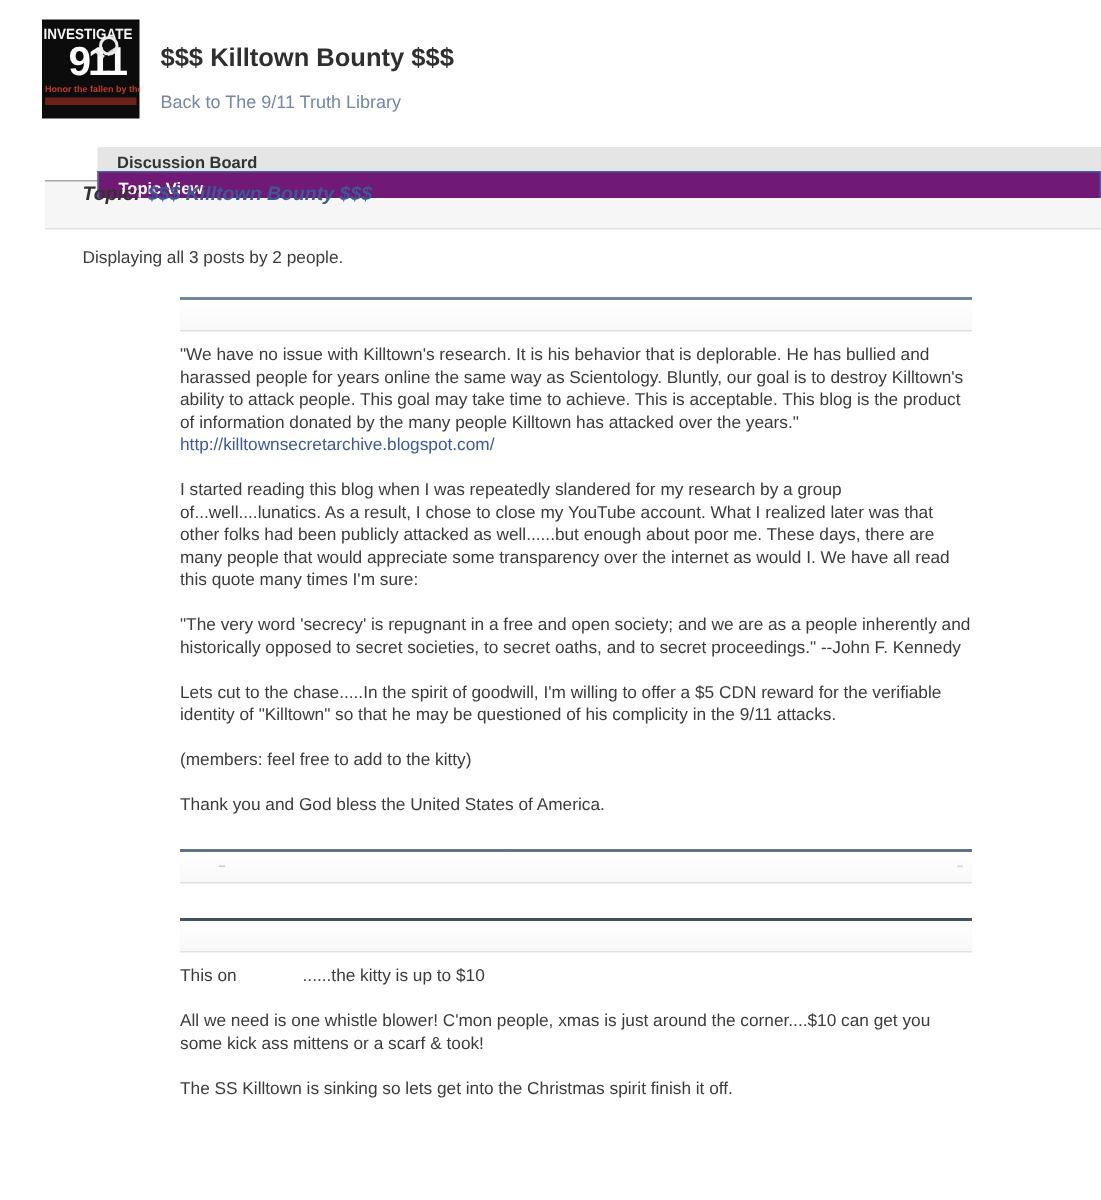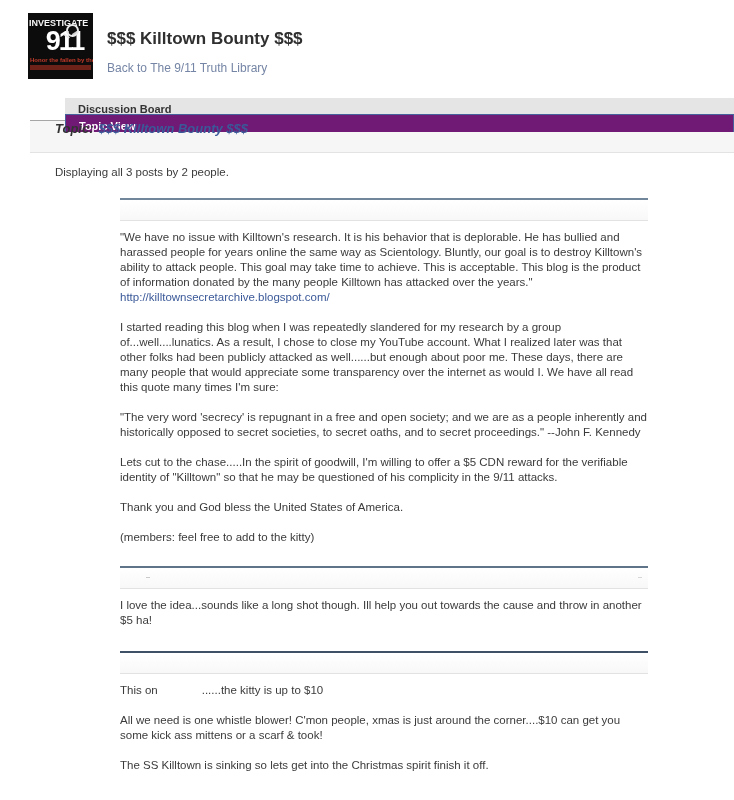--- a/index.html
+++ b/index.html
@@ -118,30 +118,27 @@
 
   <div class="post-band band-1"></div>
   <div class="post-body">
     <p>
       <span>"We have no issue with Killtown's research. It is his behavior that is deplorable. He has bullied and harassed people for years online the same way as Scientology. Bluntly, our goal is to destroy Killtown's ability to attack people. This goal may take time to achieve. This is acceptable. This blog is the product of information donated by the many people Killtown has attacked over the years."</span><br>
       <a class="post-link" href="#">http://killtownsecretarchive.blogspot.com/</a>
     </p>
     <p>I started reading this blog when I was repeatedly slandered for my research by a group of...well....lunatics. As a result, I chose to close my YouTube account. What I realized later was that other folks had been publicly attacked as well......but enough about poor me. These days, there are many people that would appreciate some transparency over the internet as would I. We have all read this quote many times I'm sure:</p>
     <p>"The very word 'secrecy' is repugnant in a free and open society; and we are as a people inherently and historically opposed to secret societies, to secret oaths, and to secret proceedings." --John F. Kennedy</p>
     <p>Lets cut to the chase.....In the spirit of goodwill, I'm willing to offer a $5 CDN reward for the verifiable identity of "Killtown" so that he may be questioned of his complicity in the 9/11 attacks.</p>
+    <p>(members: feel free to add to the kitty)</p>
     <p>Thank you and God bless the United States of America.</p>
-    <p>(members: feel free to add to the kitty)</p>
   </div>
 
   <div class="post-band band-2">
     <span class="band-mark-left"></span>
     <span class="band-mark-right"></span>
-  </div>
-  <div class="post-body">
-    <p>I love the idea...sounds like a long shot though. Ill help you out towards the cause and throw in another $5 ha!</p>
   </div>
 
   <div class="post-band band-3"></div>
   <div class="post-body">
     <p>
       <span>This on</span><span class="redacted-gap"></span><span>......the kitty is up to $10</span>
     </p>
     <p>All we need is one whistle blower! C'mon people, xmas is just around the corner....$10 can get you some kick ass mittens or a scarf &amp; took!</p>
     <p>The SS Killtown is sinking so lets get into the Christmas spirit finish it off.</p>
   </div>

